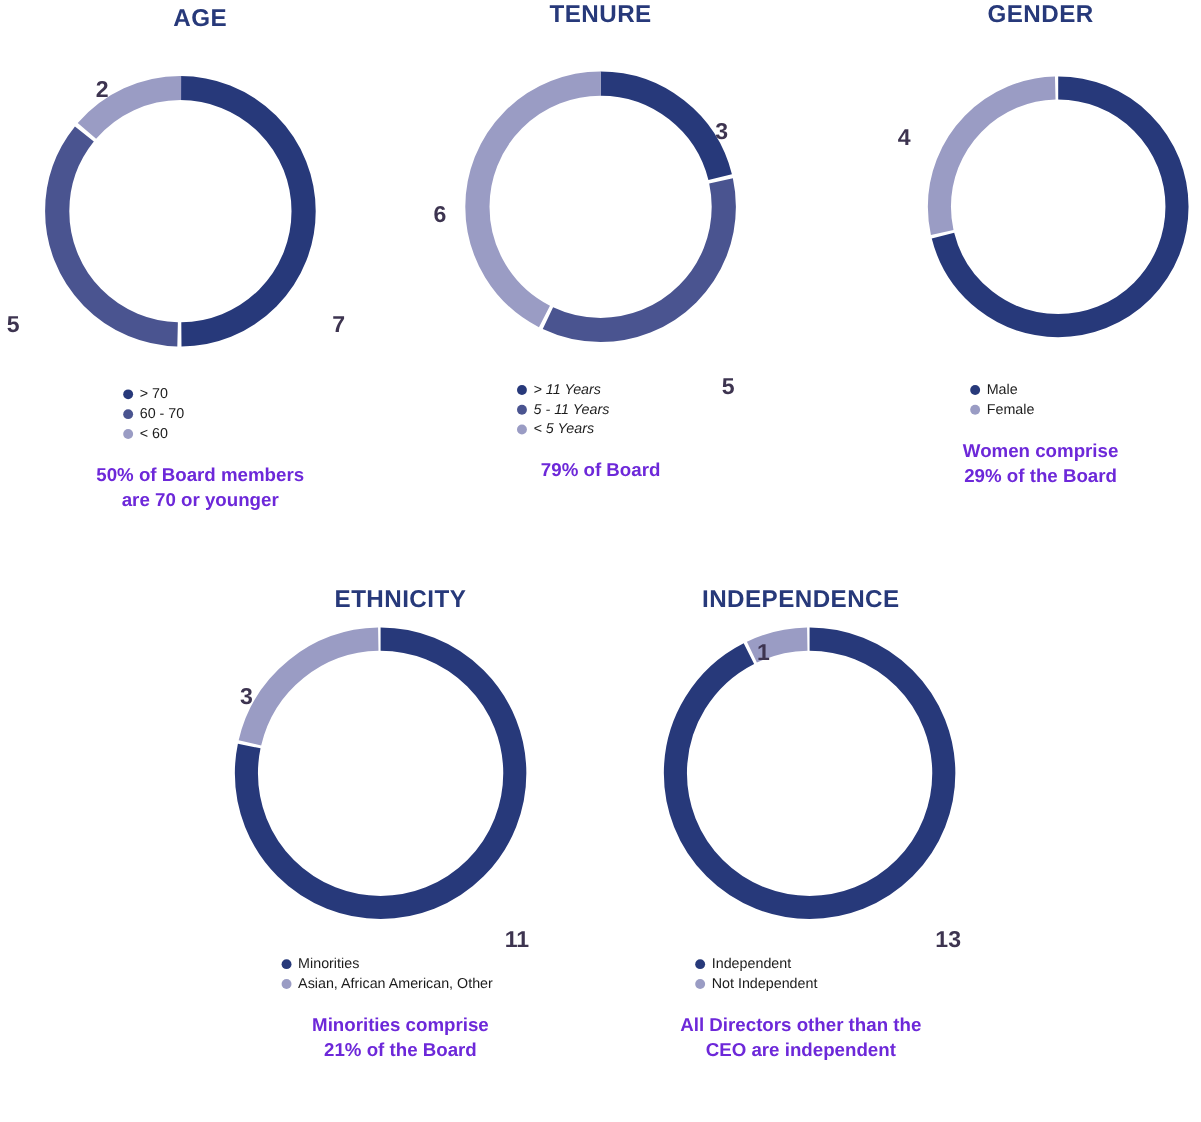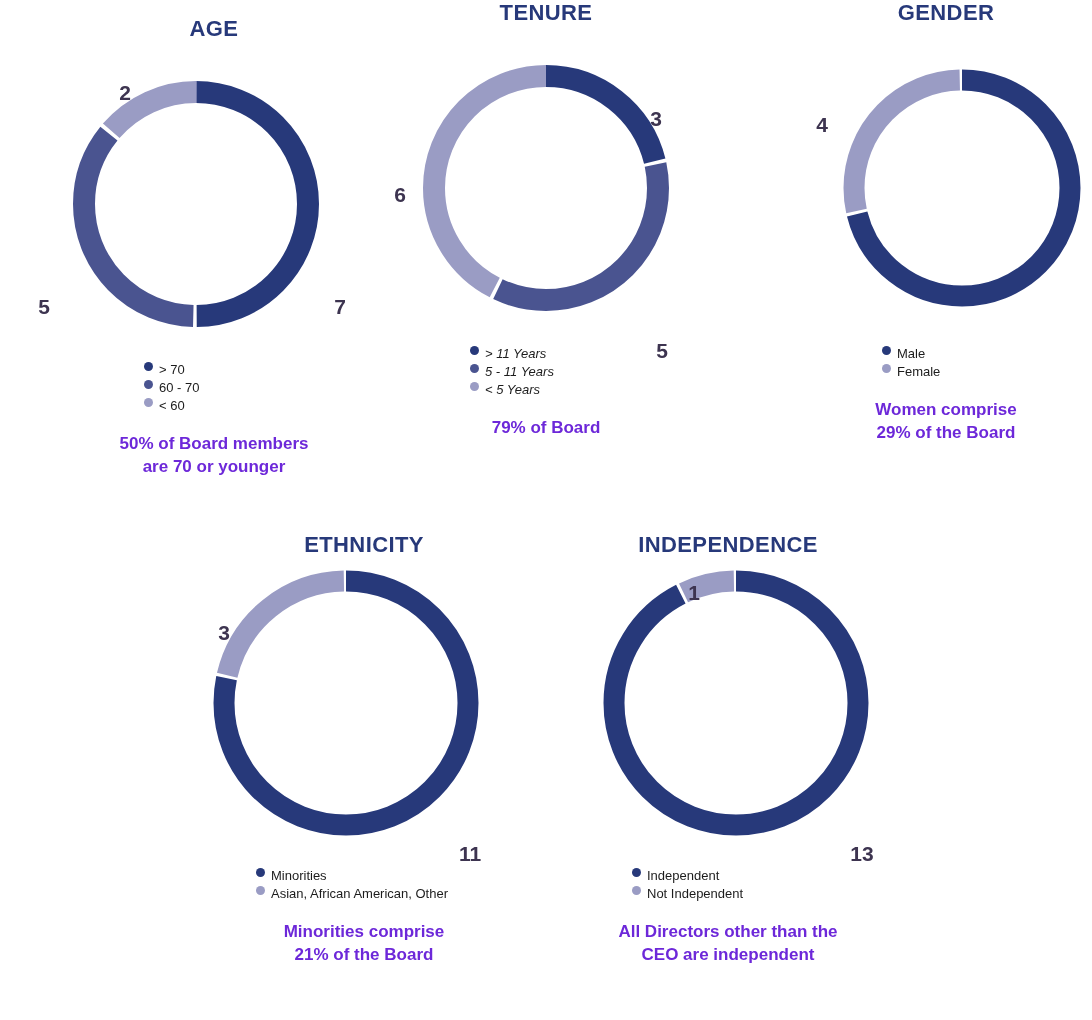--- a/index.html
+++ b/index.html
@@ -36,21 +36,21 @@
 
   .legend{
     margin-top:10px;
     display:flex;
     flex-direction:column;
     align-items:flex-start;
     gap:2px;
   }
   .legend-row{
     display:flex;
-    align-items:flex-start;
+    align-items:center;
     gap:6px;
     line-height:16px;
   }
   .legend-dot{
     width:9px;height:9px;border-radius:50%;
     display:inline-block;flex:0 0 auto;
   }
   .legend-text{
     font-size:13px;
     color:#1c1c1c;
@@ -62,21 +62,21 @@
     text-align:center;
     font-size:17px;
     font-weight:bold;
     color:#6d28d9;
     line-height:23px;
     white-space:nowrap;
   }
   .caption-line{display:block;}
 
   
-  #panel-age{left:0px;top:16px;width:364px;padding-left:32px;}
+  #panel-age{left:0px;top:4px;width:364px;}
   #panel-tenure{left:364px;top:0px;width:364px;}
   #panel-gender{left:764px;top:0px;width:364px;}
   
   #panel-ethnicity{left:182px;top:532px;width:364px;}
   #panel-independence{left:546px;top:532px;width:364px;}
 
   .legend-age{padding-left:112px;}
   .legend-tenure{padding-left:106px;font-style:italic;}
   .legend-gender{padding-left:118px;}
   .legend-ethnicity{padding-left:74px;}

